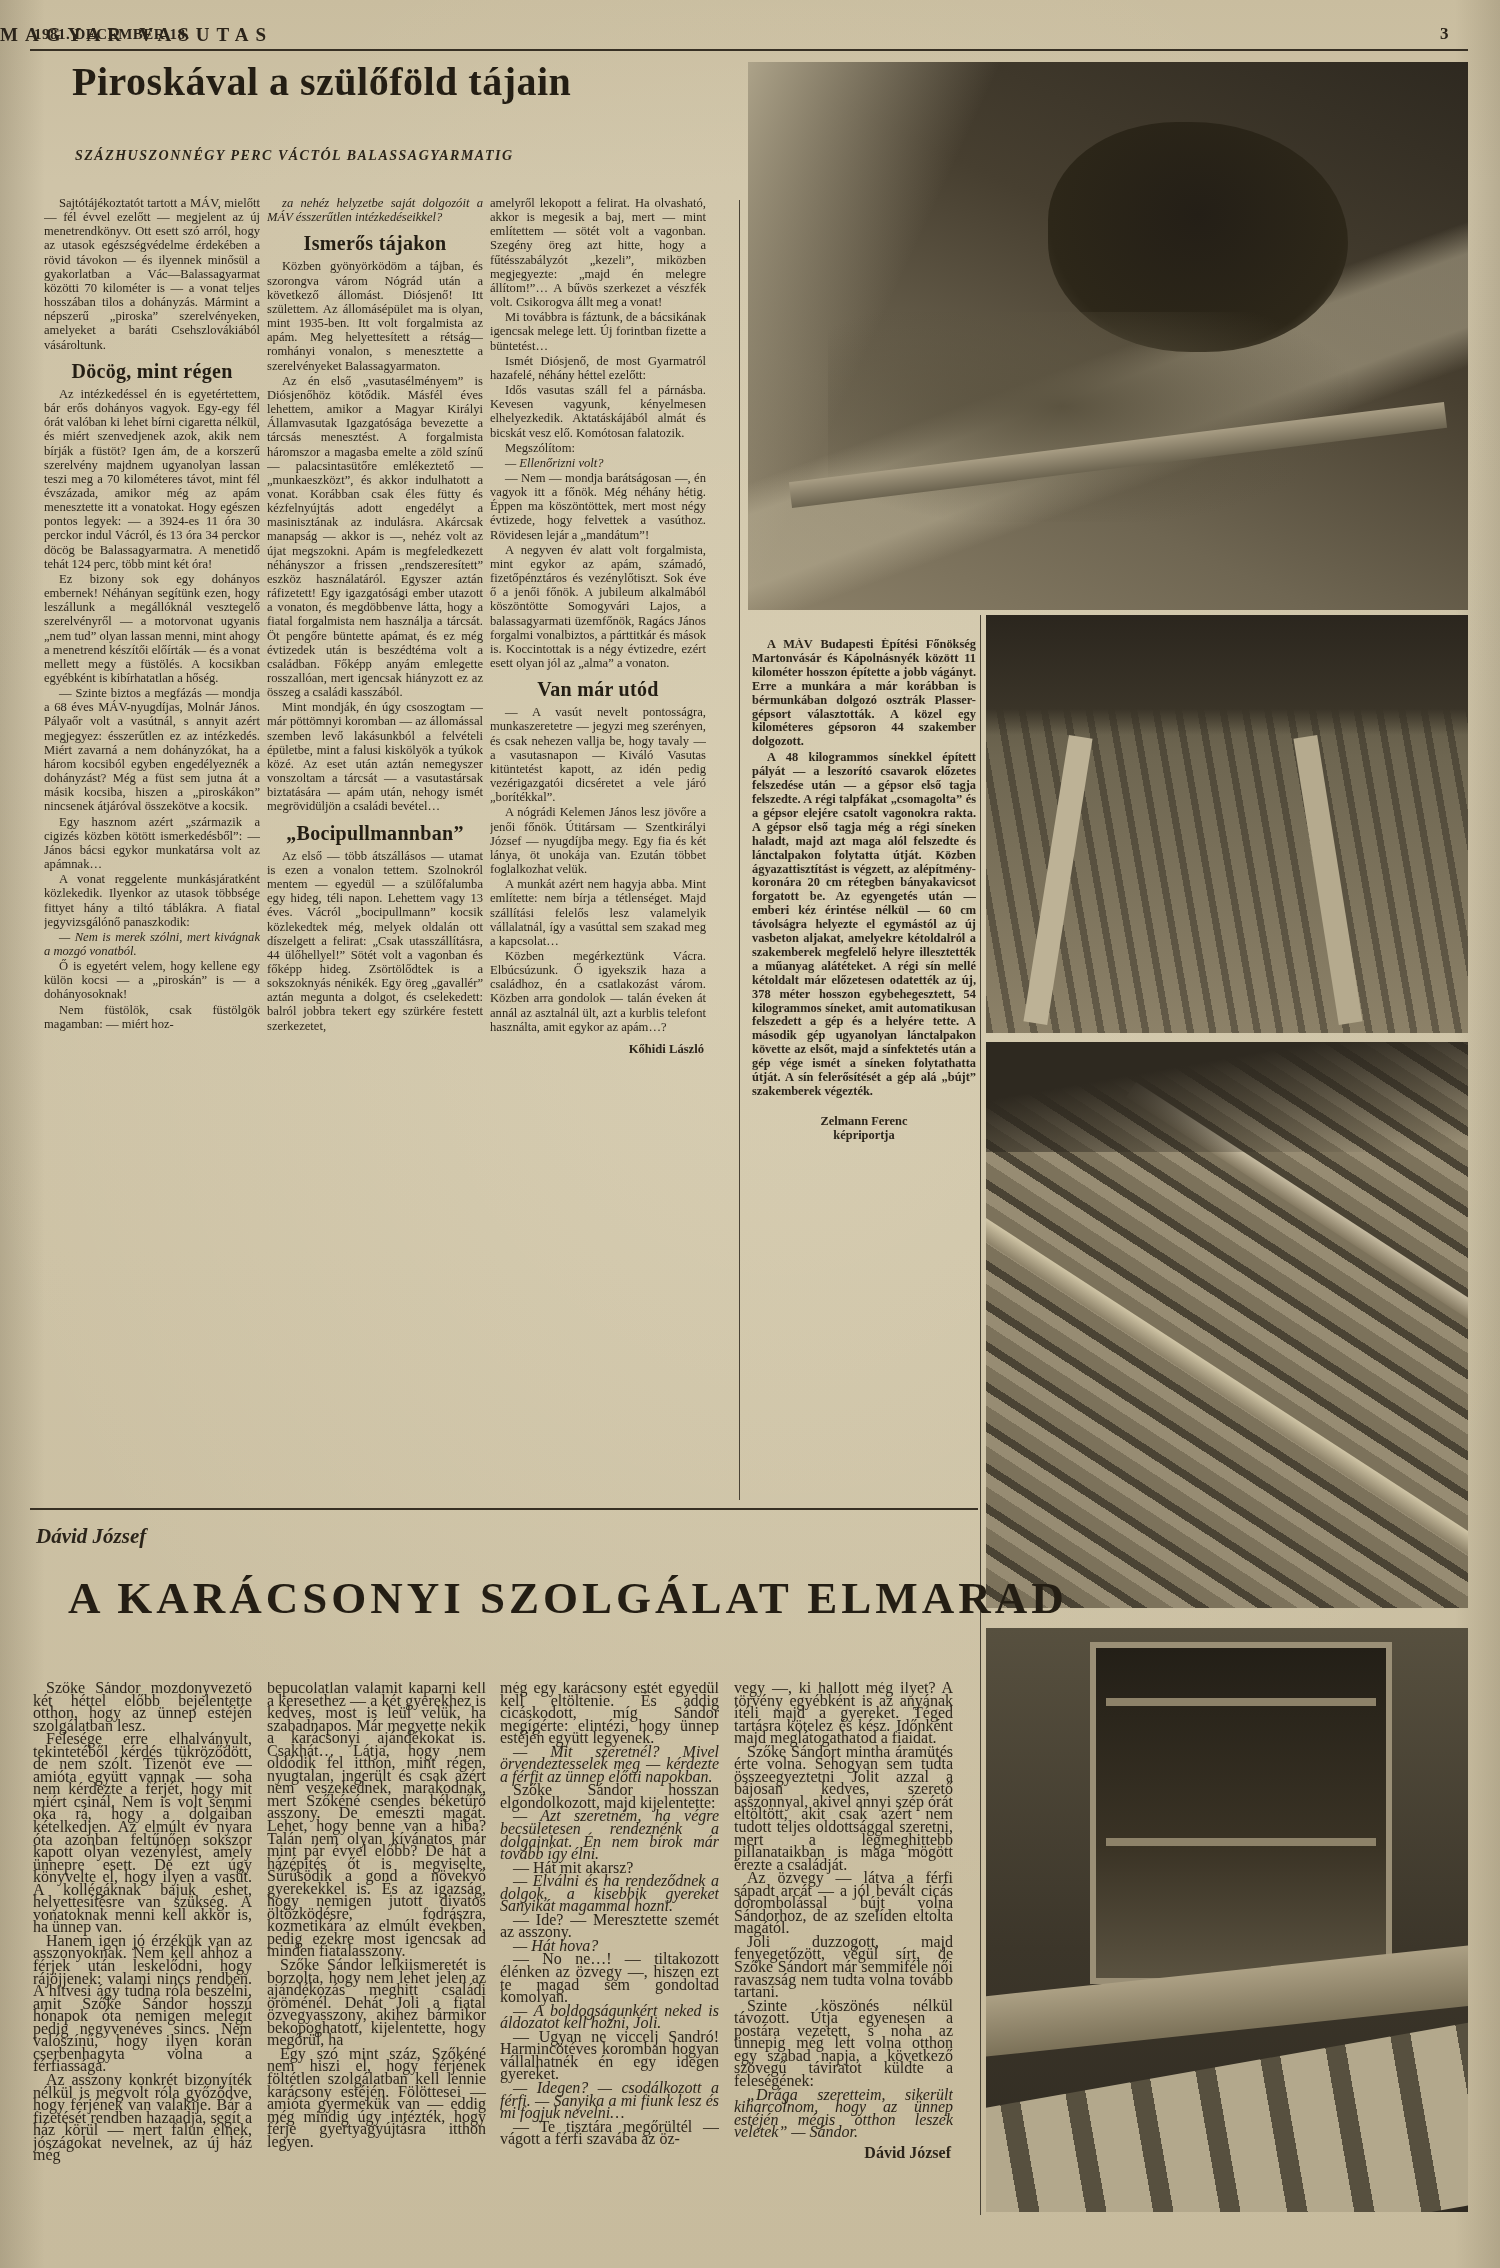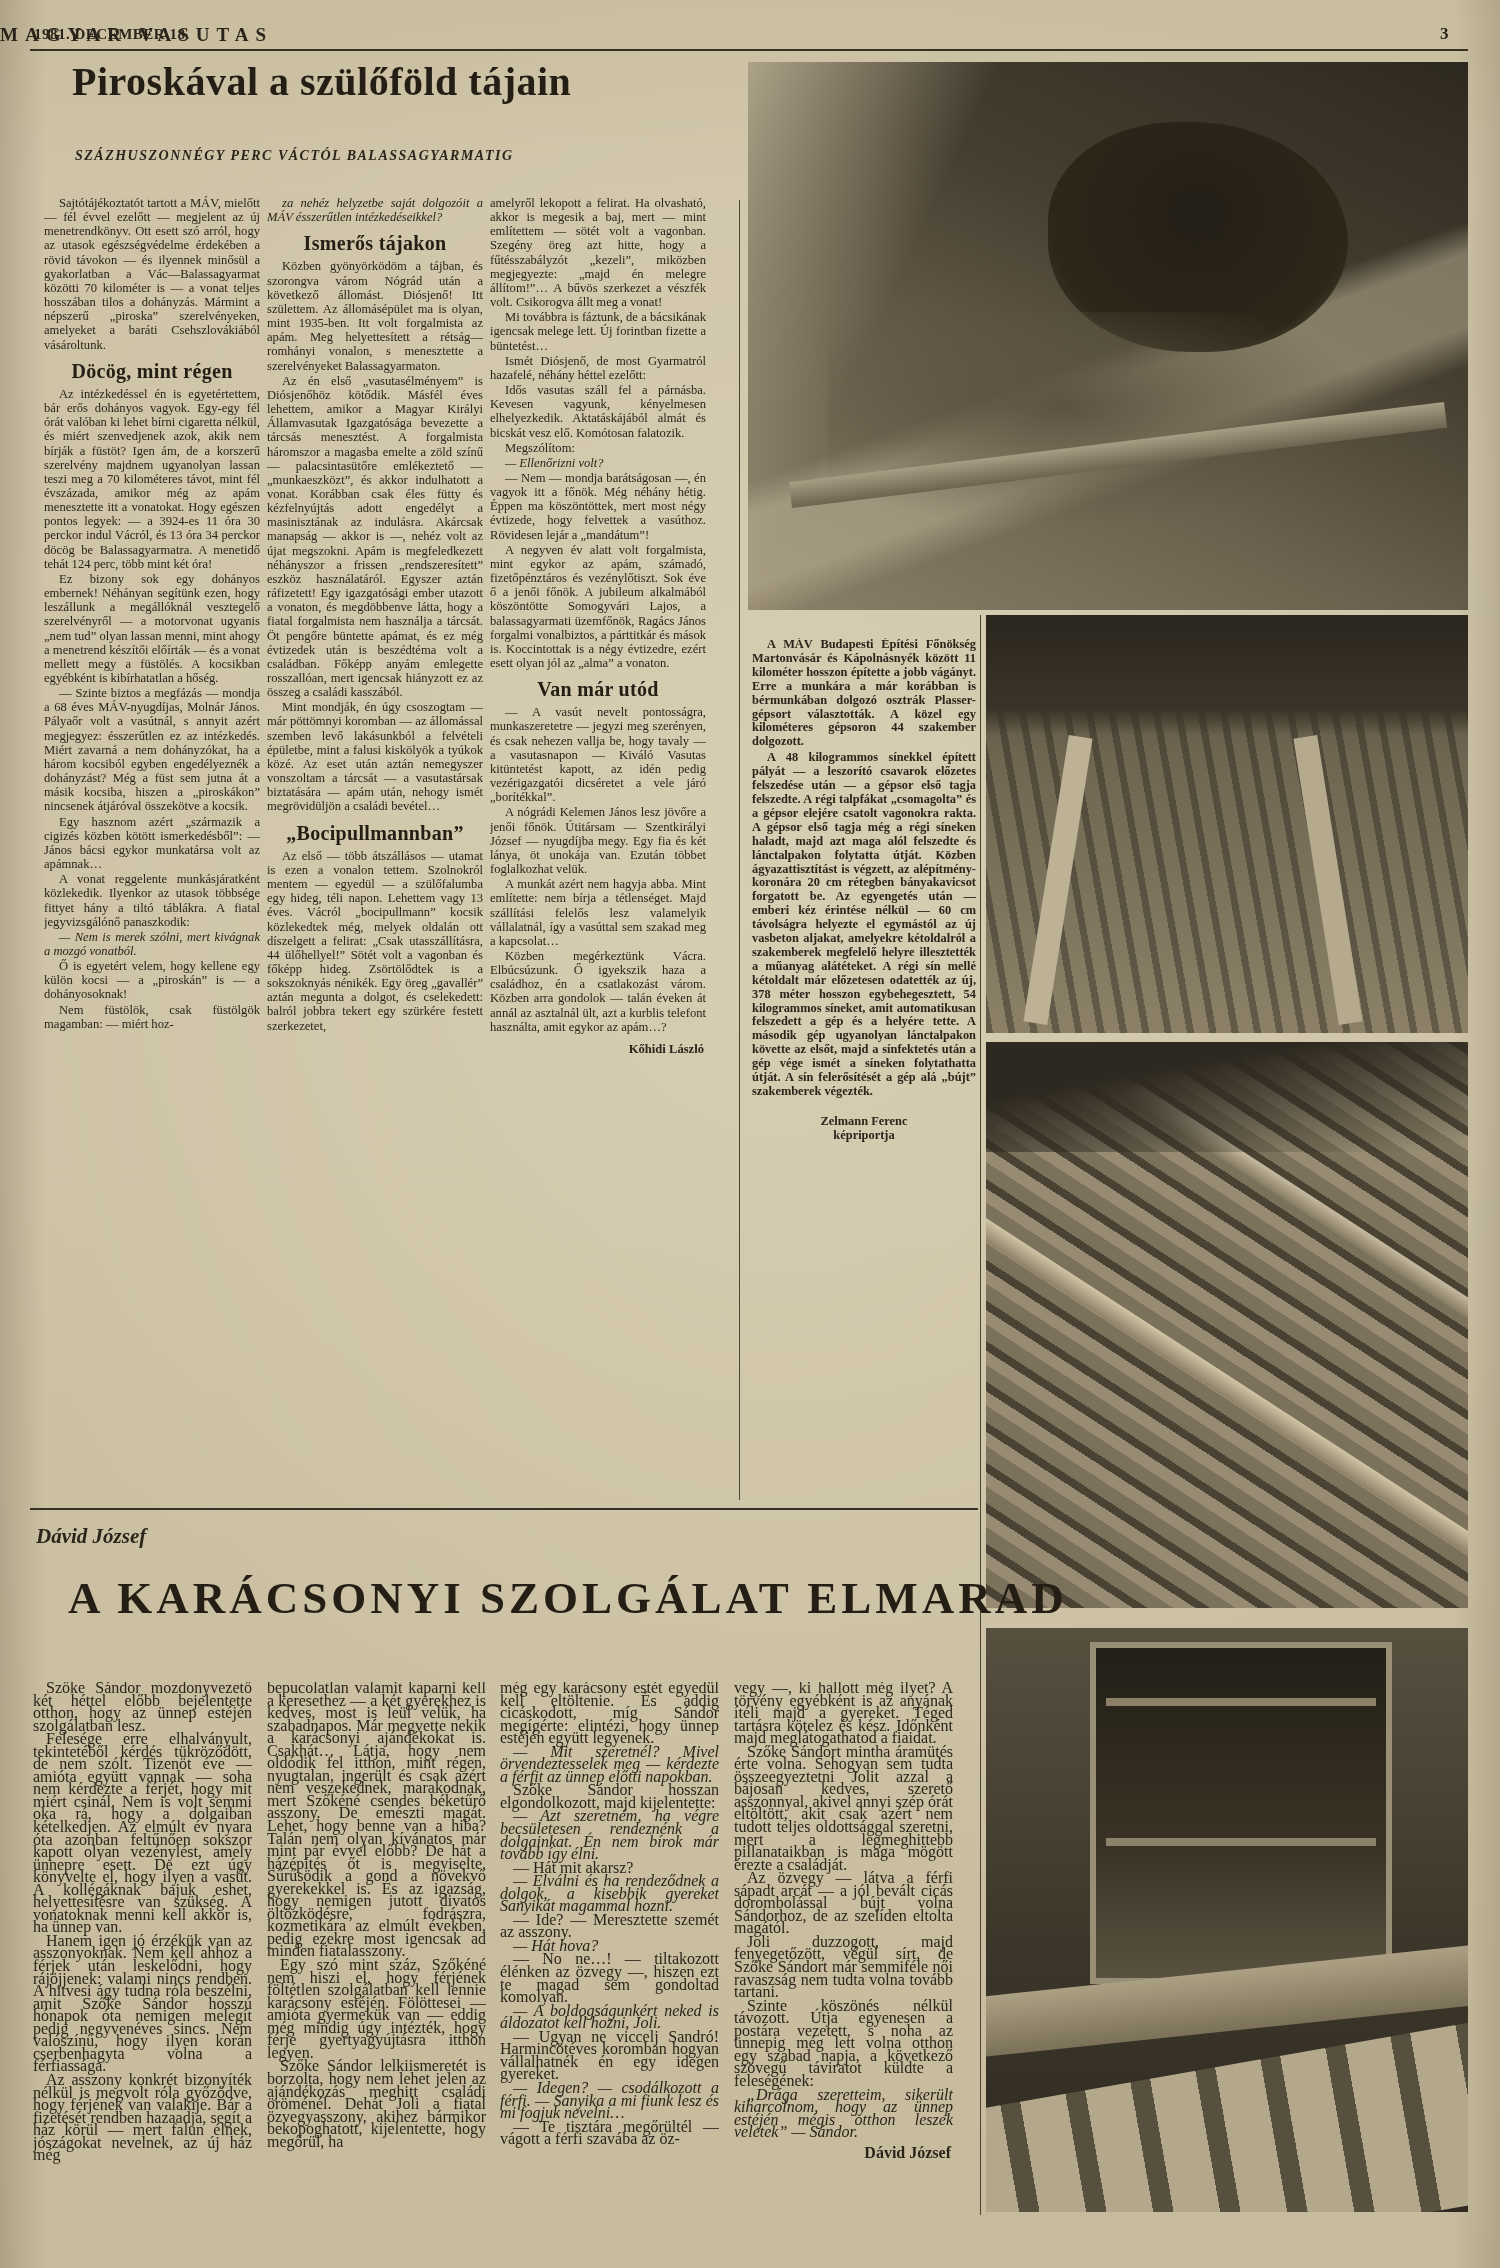--- a/index.html
+++ b/index.html
@@ -146,22 +146,22 @@
   <h1 class="abs a2-title">A KARÁCSONYI SZOLGÁLAT ELMARAD</h1>
 
   <div class="col a2c" style="left:33px;">
       <p class="para">Szőke Sándor mozdonyvezető két héttel előbb bejelentette otthon, hogy az ünnep estéjén szolgálatban lesz.</p>
       <p class="para">Felesége erre elhalványult, tekintetéből kérdés tükröződött, de nem szólt. Tizenöt éve — amióta együtt vannak — soha nem kérdezte a férjét, hogy mit miért csinál. Nem is volt semmi oka rá, hogy a dolgaiban kételkedjen. Az elmúlt év nyara óta azonban feltűnően sokszor kapott olyan vezénylést, amely ünnepre esett. De ezt úgy könyvelte el, hogy ilyen a vasút. A kollégáknak bajuk eshet, helyettesítésre van szükség. A vonatoknak menni kell akkor is, ha ünnep van.</p>
       <p class="para">Hanem igen jó érzékük van az asszonyoknak. Nem kell ahhoz a férjek után leskelődni, hogy rájöjjenek: valami nincs rendben. A hitvesi ágy tudna róla beszélni, amit Szőke Sándor hosszú hónapok óta nemigen melegít pedig negyvenéves sincs. Nem valószínű, hogy ilyen korán cserbenhagyta volna a férfiassága.</p>
       <p class="para">Az asszony konkrét bizonyíték nélkül is megvolt róla győződve, hogy férjének van valakije. Bár a fizetését rendben hazaadja, segít a ház körül — mert falun élnek, jószágokat nevelnek, az új ház még</p>
     </div>
   <div class="col a2c" style="left:267px;">
       <p class="para cont">bepucolatlan valamit kaparni kell a keresethez — a két gyerekhez is kedves, most is leül velük, ha szabadnapos. Már megvette nekik a karácsonyi ajándékokat is. Csakhát… Látja, hogy nem oldódik fel itthon, mint régen, nyugtalan, ingerült és csak azért nem veszekednek, marakodnak, mert Szőkéné csendes béketűrő asszony. De emészti magát. Lehet, hogy benne van a hiba? Talán nem olyan kívánatos már mint pár évvel előbb? De hát a házépítés őt is megviselte. Sűrűsödik a gond a növekvő gyerekekkel is. És az igazság, hogy nemigen jutott divatos öltözködésre, fodrászra, kozmetikára az elmúlt években, pedig ezekre most igencsak ad minden fiatalasszony.</p>
+      <p class="para">Szőke Sándor lelkiismeretét is borzolta, hogy nem lehet jelen az ajándékozás meghitt családi öröménél. Dehát Joli a fiatal özvegyasszony, akihez bármikor bekopoghatott, kijelentette, hogy megőrül, ha</p>
       <p class="para">Egy szó mint száz, Szőkéné nem hiszi el, hogy férjének föltétlen szolgálatban kell lennie karácsony estéjén. Fölöttesei — amióta gyermekük van — eddig még mindig úgy intézték, hogy férje gyertyagyújtásra itthon legyen.</p>
-      <p class="para">Szőke Sándor lelkiismeretét is borzolta, hogy nem lehet jelen az ajándékozás meghitt családi öröménél. Dehát Joli a fiatal özvegyasszony, akihez bármikor bekopoghatott, kijelentette, hogy megőrül, ha</p>
     </div>
   <div class="col a2c" style="left:500px;">
       <p class="para cont">még egy karácsony estét egyedül kell eltöltenie. És addig cicáskodott, míg Sándor megígérte: elintézi, hogy ünnep estéjén együtt legyenek.</p>
       <p class="para italic">— Mit szeretnél? Mivel örvendeztesselek meg — kérdezte a férfit az ünnep előtti napokban.</p>
       <p class="para">Szőke Sándor hosszan elgondolkozott, majd kijelentette:</p>
       <p class="para italic">— Azt szeretném, ha végre becsületesen rendeznénk a dolgainkat. Én nem bírok már tovább így élni.</p>
       <p class="para">— Hát mit akarsz?</p>
       <p class="para italic">— Elválni és ha rendeződnek a dolgok, a kisebbik gyereket Sanyikát magammal hozni.</p>
       <p class="para">— Ide? — Meresztette szemét az asszony.</p>
       <p class="para italic">— Hát hova?</p>

